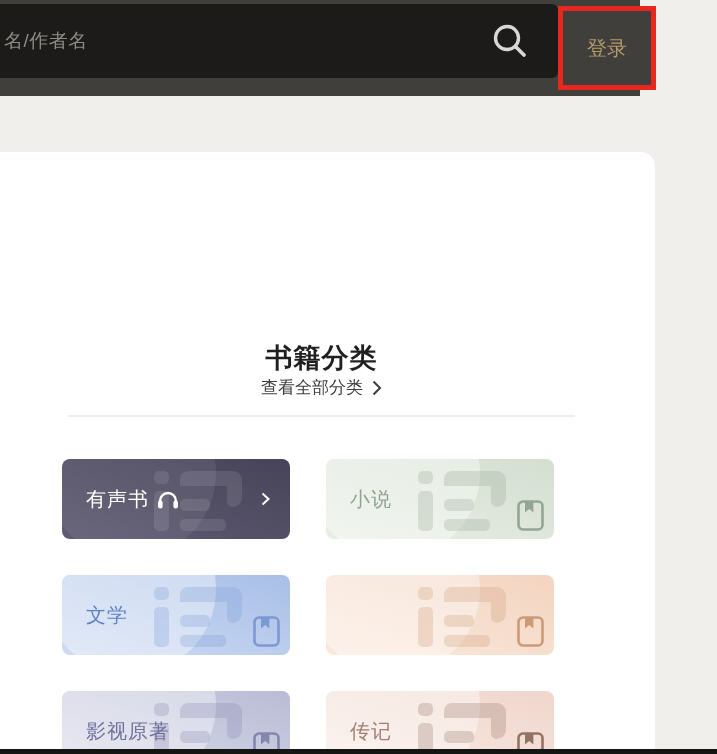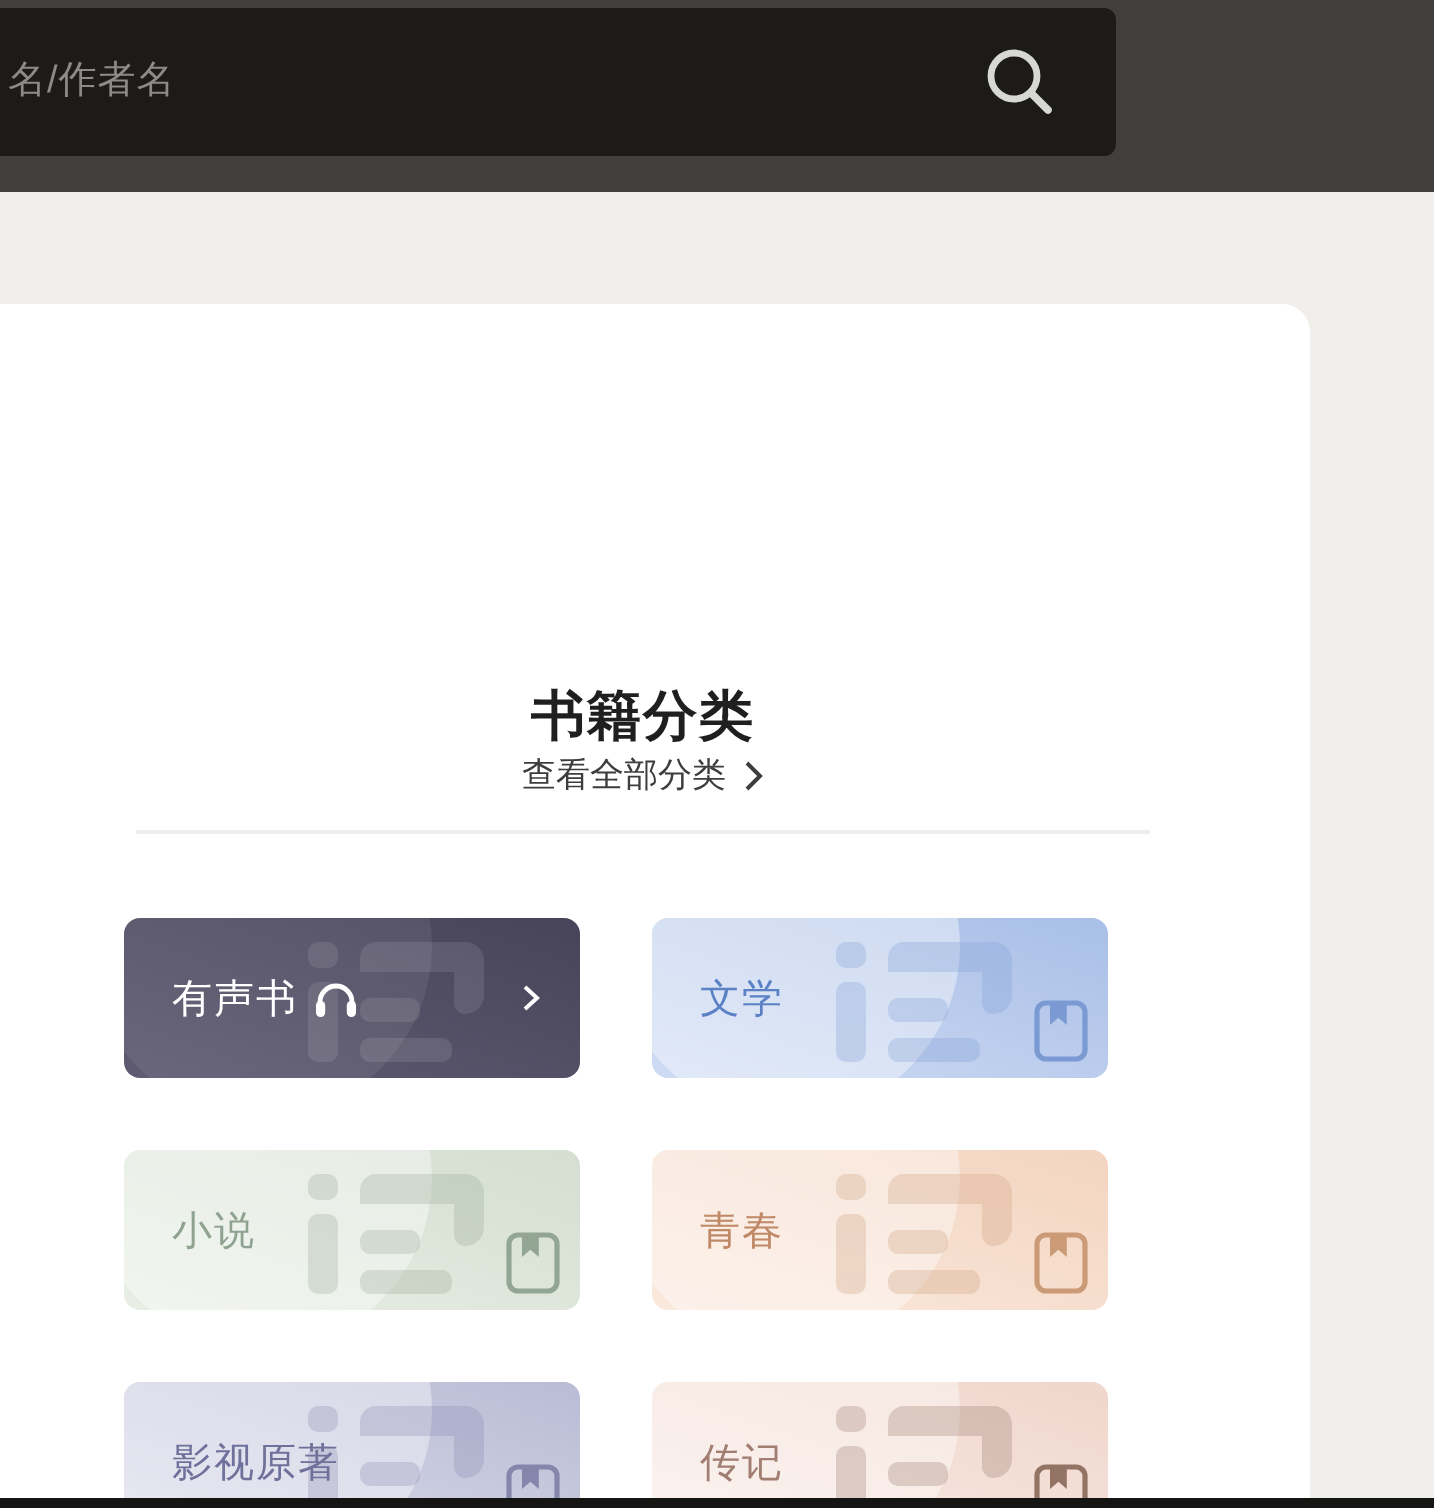--- a/index.html
+++ b/index.html
@@ -4,21 +4,21 @@
 <style>
   html,body{margin:0;padding:0;}
   body{
     width:717px;height:754px;overflow:hidden;
     font-family:"Liberation Sans","DejaVu Sans",sans-serif;
     background:#f1efeb;
   }
   .page{position:relative;width:717px;height:754px;background:#f1efeb;overflow:hidden;}
 
   
-  .header{position:absolute;left:0;top:0;width:717px;height:96px;background:#403f3c;}
+  .header{position:absolute;left:0;top:0;width:640px;height:96px;background:#403f3c;}
   .searchbar{
     position:absolute;left:0;top:4px;width:558px;height:74px;
     background:#1c1b19;border-radius:0 6px 6px 0;
   }
   .search-placeholder{
     position:absolute;left:4px;top:0;height:74px;line-height:74px;
     font-size:19px;color:#8d8b86;letter-spacing:.5px;white-space:nowrap;
   }
   .search-icon{position:absolute;right:26px;top:17px;width:42px;height:42px;cursor:pointer;}
   .login-btn{
@@ -87,20 +87,23 @@
 <div class="page">
 
   <div class="header">
     <div class="searchbar">
       <span class="search-placeholder">名/作者名</span>
       <svg class="search-icon" viewBox="0 0 42 42">
         <circle cx="17" cy="17" r="11.5" fill="none" stroke="#d7d7d5" stroke-width="3.4"></circle>
         <line x1="26" y1="26" x2="34" y2="34" stroke="#d7d7d5" stroke-width="3.8" stroke-linecap="round"></line>
       </svg>
     </div>
+    <div class="login-btn">
+      <span>登录</span>
+    </div>
   </div>
 
   <div class="panel">
     <div class="panel-head">
       <div class="panel-title">书籍分类</div>
       <a class="view-all">
         <span>查看全部分类</span>
         <svg width="10" height="16" viewBox="0 0 10 16">
           <polyline points="1.5,1.5 8,8 1.5,14.5" fill="none" stroke="#3d3d3d" stroke-width="2"></polyline>
         </svg>
@@ -123,75 +126,71 @@
       <svg class="hp-icon" viewBox="0 0 22 20">
         <path d="M3 16 v-4 a8 8 0 0 1 16 0 v4" fill="none" stroke="#ffffff" stroke-width="2.4" stroke-linecap="round"></path>
         <rect x="1" y="11.5" width="4.6" height="8" rx="2.2" fill="#ffffff"></rect>
         <rect x="16.4" y="11.5" width="4.6" height="8" rx="2.2" fill="#ffffff"></rect>
       </svg>
     </div>
     <svg class="card-chevron" viewBox="0 0 9 14">
       <polyline points="1.5,1.5 7.5,7 1.5,12.5" fill="none" stroke="#ffffff" stroke-width="2"></polyline>
     </svg>
   </div>
+        <div class="cat-card" style="--bg1: #d4ded1; --bg2: #e9eee5; --text: #8fa390; --wm: #93a694;">
+    <div class="wm">
+      <i class="w-dot"></i>
+            <i class="w-bar"></i>
+            <i class="w-top"></i>
+      <i class="w-right"></i>
+            <i class="w-mid"></i>
+            <i class="w-bot"></i>
+    </div>
+    <svg class="book-icon" viewBox="0 0 27 31">
+      <rect x="1.5" y="1.5" width="24" height="28" rx="4.5" fill="none" stroke="var(--wm)" stroke-width="2.6"></rect>
+      <path d="M8 1.5 v11 l4.2-3.6 4.2 3.6 v-11 z" fill="var(--wm)"></path>
+    </svg>
+    <div class="cat-label">
+      <span>小说</span>
+
+    </div>
+
+  </div>
         <div class="cat-card" style="--bg1: #a9bfe7; --bg2: #cedbf3; --text: #5c82c6; --wm: #7b99d3;">
     <div class="wm">
       <i class="w-dot"></i>
             <i class="w-bar"></i>
             <i class="w-top"></i>
       <i class="w-right"></i>
             <i class="w-mid"></i>
             <i class="w-bot"></i>
     </div>
     <svg class="book-icon" viewBox="0 0 27 31">
       <rect x="1.5" y="1.5" width="24" height="28" rx="4.5" fill="none" stroke="var(--wm)" stroke-width="2.6"></rect>
       <path d="M8 1.5 v11 l4.2-3.6 4.2 3.6 v-11 z" fill="var(--wm)"></path>
     </svg>
     <div class="cat-label">
       <span>文学</span>
 
     </div>
 
   </div>
-        <div class="cat-card" style="--bg1: #d4ded1; --bg2: #e9eee5; --text: #8fa390; --wm: #93a694;">
-    <div class="wm">
-      <i class="w-dot"></i>
-            <i class="w-bar"></i>
-            <i class="w-top"></i>
-      <i class="w-right"></i>
-            <i class="w-mid"></i>
-            <i class="w-bot"></i>
-    </div>
-    <svg class="book-icon" viewBox="0 0 27 31">
-      <rect x="1.5" y="1.5" width="24" height="28" rx="4.5" fill="none" stroke="var(--wm)" stroke-width="2.6"></rect>
-      <path d="M8 1.5 v11 l4.2-3.6 4.2 3.6 v-11 z" fill="var(--wm)"></path>
-    </svg>
-    <div class="cat-label">
-      <span>小说</span>
-
-    </div>
-
-  </div>
         <div class="cat-card" style="--bg1: #f3d4c0; --bg2: #fae9dd; --text: #c08a68; --wm: #cb9a76;">
     <div class="wm">
       <i class="w-dot"></i>
             <i class="w-bar"></i>
             <i class="w-top"></i>
       <i class="w-right"></i>
             <i class="w-mid"></i>
             <i class="w-bot"></i>
     </div>
     <svg class="book-icon" viewBox="0 0 27 31">
       <rect x="1.5" y="1.5" width="24" height="28" rx="4.5" fill="none" stroke="var(--wm)" stroke-width="2.6"></rect>
       <path d="M8 1.5 v11 l4.2-3.6 4.2 3.6 v-11 z" fill="var(--wm)"></path>
     </svg>
-    <div class="cat-label">
-      <span>青春</span>
-
-    </div>
 
   </div>
         <div class="cat-card" style="--bg1: #babcd6; --bg2: #d9dae9; --text: #6f719b; --wm: #8486ab;">
     <div class="wm">
       <i class="w-dot"></i>
             <i class="w-bar"></i>
             <i class="w-top"></i>
       <i class="w-right"></i>
             <i class="w-mid"></i>
             <i class="w-bot"></i>

